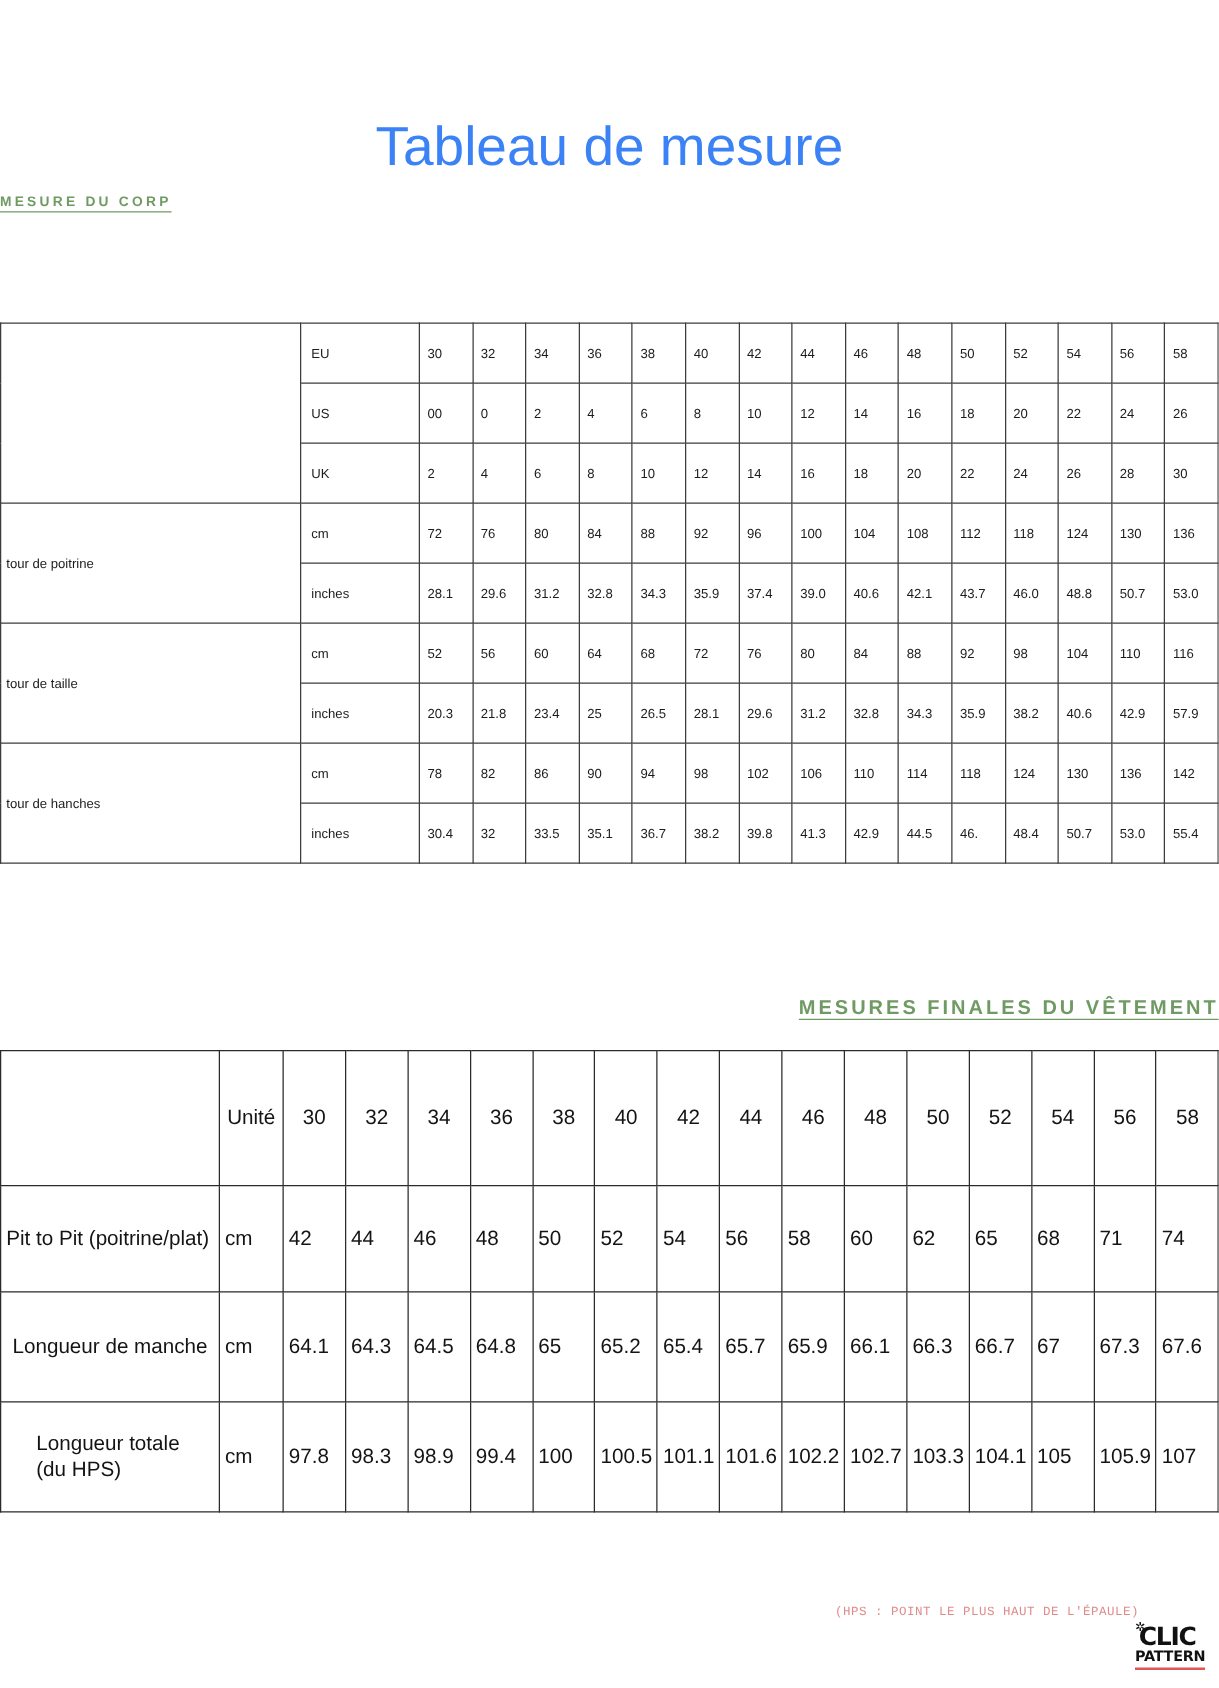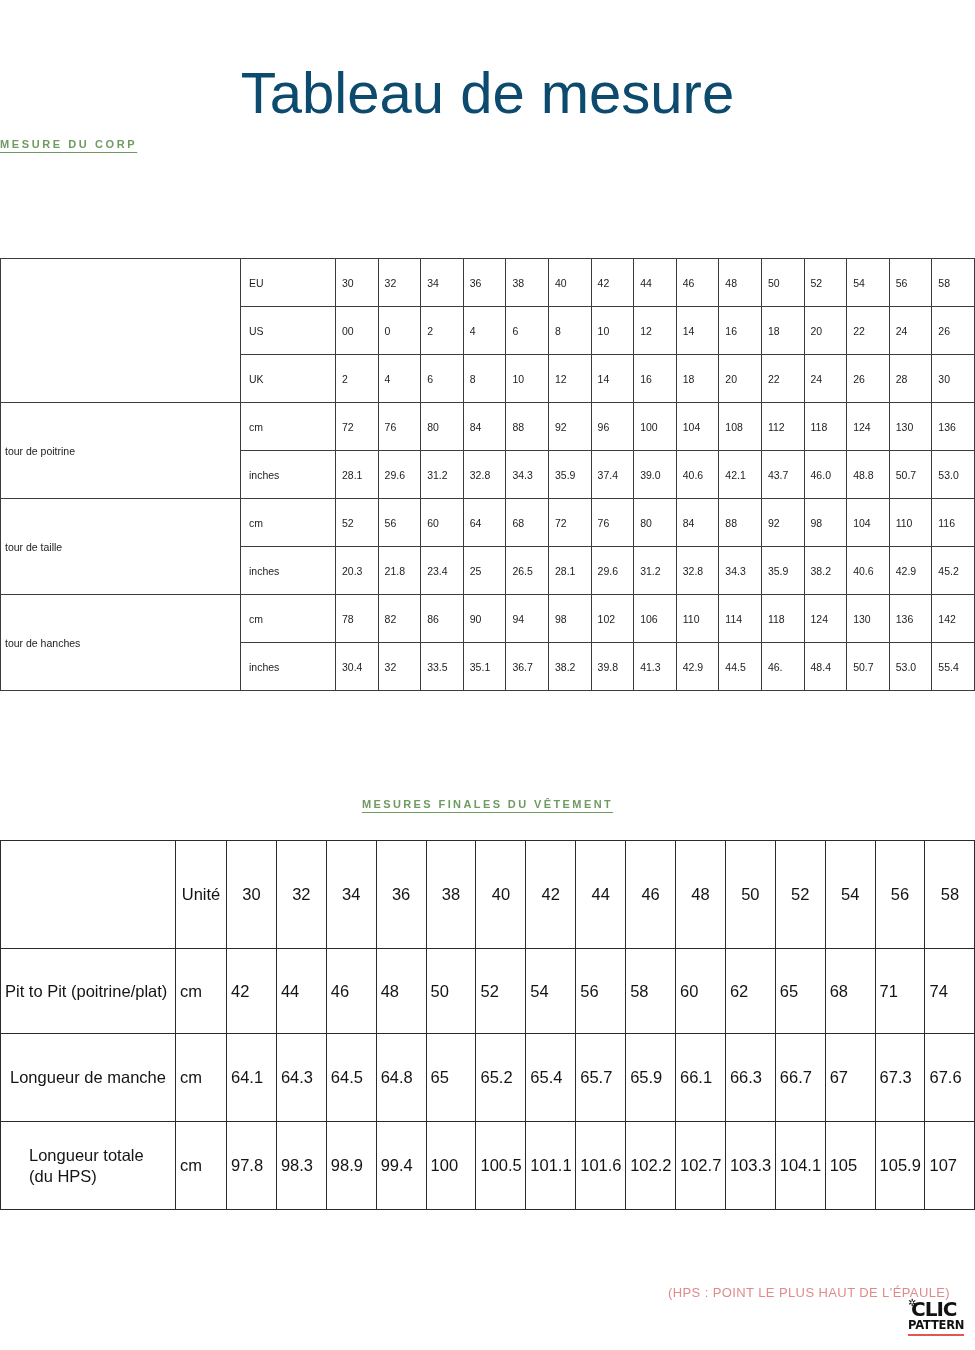--- a/index.html
+++ b/index.html
@@ -12,26 +12,26 @@
     height: 1350px;
     position: relative;
     font-family: "Liberation Sans", sans-serif;
     color: #1a1a1a;
     overflow: hidden;
   }
 
   
   .page-title {
     text-align: center;
-    font-size: 58px;
+    font-size: 44px;
     font-weight: 400;
     letter-spacing: 0px;
-    color: #0c4a6e;
+    color: #3b82f6;
     margin: 0;
-    padding-top: 64px;
+    padding-top: 96px;
     line-height: 1.0;
   }
   .section-subtitle {
     text-align: left;
     font-size: 11px;
     font-weight: bold;
     letter-spacing: 2.6px;
     color: #6f9b63;
     text-decoration: underline;
     text-underline-offset: 4px;
@@ -76,22 +76,22 @@
   
   .lower   { vertical-align: bottom;  padding-bottom: 6px; }
   .higher  { vertical-align: top;     padding-top: 6px; }
 
   
   .section2-title {
     position: absolute;
     top: 798px;
     left: 0;
     width: 975px;
-    text-align: center;
-    font-size: 11px;
+    text-align: right;
+    font-size: 16px;
     font-weight: bold;
     letter-spacing: 2.4px;
     color: #6f9b63;
     text-decoration: underline;
     text-underline-offset: 4px;
   }
 
   
   .table2-wrap {
     position: absolute;
@@ -128,22 +128,22 @@
   .t2 col.c-unit  { width: 51px; }
   .t2 col.c-size  { width: 49.9px; }
   table.t2 tr.headrow td { height: 108px; }
   table.t2 tr.tallrow td { height: 88px; }
 
   
   .footer-note {
     position: absolute;
     top: 1285px;
     left: 668px;
-    font-family: Liberation Sans, sans-serif;
-    font-size: 13px;
+    font-family: Liberation Mono, monospace;
+    font-size: 10px;
     font-variant: small-caps;
     letter-spacing: 0.4px;
     color: #e08b8b;
     white-space: nowrap;
   }
   .logo {
     position: absolute;
     top: 1299px;
     left: 908px;
     width: 58px;
@@ -334,21 +334,21 @@
         <td class="lower">26.5</td>
         <td class="lower">28.1</td>
         <td class="higher">29.6</td>
         <td class="lower">31.2</td>
         <td class="higher">32.8</td>
         <td class="lower">34.3</td>
         <td class="higher">35.9</td>
         <td class="lower">38.2</td>
         <td class="lower">40.6</td>
         <td class="higher">42.9</td>
-        <td class="lower">45.2</td>
+        <td class="lower">57.9</td>
       </tr>
 
       <tr>
         <td class="label" rowspan="2">tour de hanches</td>
         <td class="unit">cm</td>
         <td>78</td>
         <td>82</td>
         <td>86</td>
         <td>90</td>
         <td>94</td>

